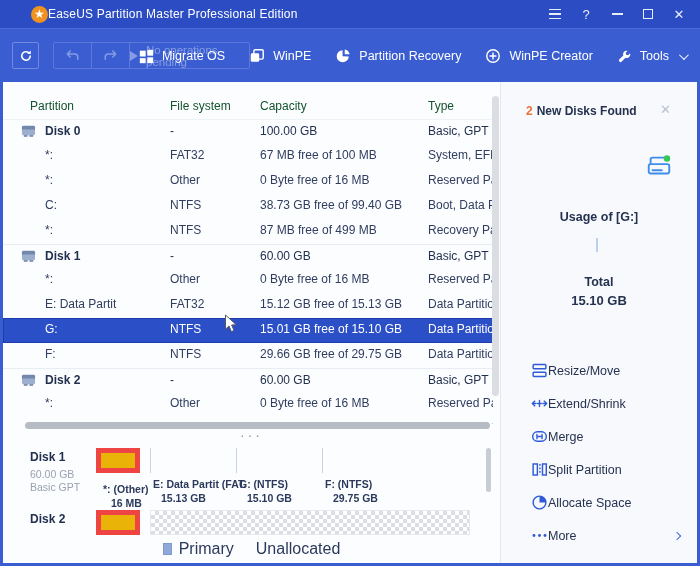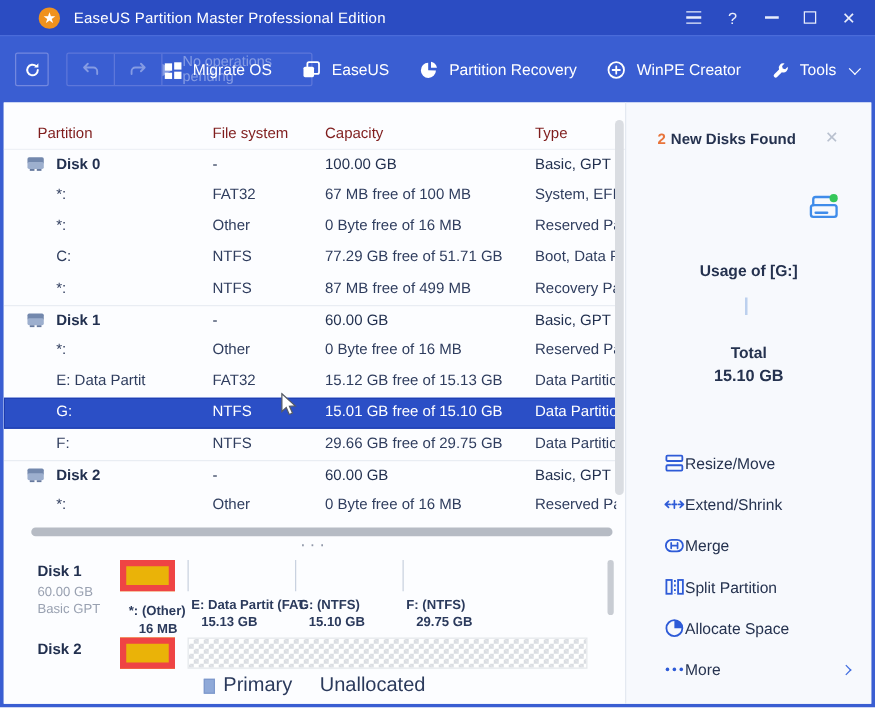--- a/index.html
+++ b/index.html
@@ -2,21 +2,21 @@
 <html><head>
 <meta charset="utf-8">
 <style>
   * { margin:0; padding:0; box-sizing:border-box; }
   html,body { width:700px; height:566px; font-family:"Liberation Sans", sans-serif; }
   .window { position:relative; width:700px; height:566px; background:#3a5ed2; overflow:hidden; }
 
   
   .titlebar { position:absolute; left:0; top:0; width:700px; height:28px; background:#2b4cc2; display:flex; align-items:center; }
   .logo { width:17px; height:17px; border-radius:50%; background:#f0921e; color:#fff; font-size:12px; line-height:17px; text-align:center; margin-left:31px; }
-  .app-title { color:#ffffff; font-size:12px; margin-left:11px; letter-spacing:.2px; }
+  .app-title { color:#ffffff; font-size:12px; letter-spacing:.2px; }
   .win-controls { position:absolute; right:12px; top:0; height:28px; display:flex; align-items:center; gap:13px; }
   .wc { width:18px; height:18px; display:flex; align-items:center; justify-content:center; color:#e8ecfb; font-size:13px; cursor:default; }
   .wc-menu { display:flex; flex-direction:column; gap:3px; }
   .wc-menu i { display:block; width:12px; height:1.6px; background:#e8ecfb; }
   .wc-min i { display:block; width:11px; height:1.6px; background:#e8ecfb; }
   .wc-max i { display:block; width:10px; height:10px; border:1.6px solid #e8ecfb; }
 
   
   .toolbar { position:absolute; left:0; top:28px; width:700px; height:54px; background:#3a5ed2; border-top:1px solid #4a6bd9; }
   .btn-refresh { position:absolute; left:12px; top:13px; width:27px; height:27px; border:1px solid #7388df; border-radius:2px; display:flex; align-items:center; justify-content:center; }
@@ -28,21 +28,21 @@
   .pending-label { color:rgba(255,255,255,.38); font-size:11.5px; }
   .tool-actions { position:absolute; right:14px; top:0; height:54px; display:flex; align-items:center; gap:24px; }
   .tool-btn { display:flex; align-items:center; gap:8px; color:#ffffff; font-size:12.5px; }
   .chev-down { width:7px; height:7px; border-right:1.6px solid #fff; border-bottom:1.6px solid #fff; transform:rotate(45deg) translateY(-2px); margin-left:2px; }
 
   
   .content { position:absolute; left:3px; top:82px; right:3px; bottom:3px; background:#fcfdff; }
 
   
   .table-area { position:absolute; left:0; top:0; width:497px; height:481px; background:#fcfdff; overflow:hidden; }
-  .thead { position:absolute; left:0; top:13px; width:497px; height:25px; font-size:12px; color:#7f1d1d; border-bottom:1px solid #eef1f6; }
+  .thead { position:absolute; left:0; top:13px; width:497px; height:25px; font-size:12px; color:#14532d; border-bottom:1px solid #eef1f6; }
   .thead span { position:absolute; top:4px; }
   .th-part { left:27px; } .th-fs { left:167px; } .th-cap { left:257px; } .th-type { left:425px; }
   .tbody { position:absolute; left:0; top:38px; width:490px; height:304px; overflow:hidden; }
   .trow { position:relative; height:24px; font-size:12px; color:#2f3d5e; }
   .trow.disk { font-weight:bold; color:#22304f; border-top:1px solid #e9edf3; }
   .trow.disk:first-child { border-top:none; }
   .cell { position:absolute; top:4px; white-space:nowrap; }
   .c-name { left:42px; } .c-fs { left:167px; font-weight:normal; } .c-cap { left:257px; font-weight:normal; } .c-type { left:425px; font-weight:normal; }
   .disk-ico { position:absolute; left:-24px; top:0px; display:none; }
   .trow.disk .disk-ico { display:block; }
@@ -150,21 +150,21 @@
             <rect x="1" y="11" width="7" height="6" fill="#fff"></rect>
             <rect x="10" y="10" width="7" height="7" fill="#fff"></rect>
           </svg>
         <span>Migrate OS</span>
       </div>
       <div class="tool-btn">
         <svg width="16" height="16" viewBox="0 0 18 18">
             <rect x="5.5" y="2" width="10.5" height="10.5" rx="1.5" fill="none" stroke="#fff" stroke-width="1.6"></rect>
             <rect x="2" y="6" width="9.5" height="9.5" rx="1.5" fill="#ffffff"></rect>
           </svg>
-        <span>EaseUS</span>
+        <span>WinPE</span>
       </div>
       <div class="tool-btn">
         <svg width="16" height="16" viewBox="0 0 18 18">
             <path d="M8.5 2.5 a6.8 6.8 0 1 0 7 7 L8.5 9.3 Z" fill="#ffffff"></path>
             <path d="M11 7 L11 1.6 a7 7 0 0 1 5.4 5.4 Z" fill="#ffffff"></path>
           </svg>
         <span>Partition Recovery</span>
       </div>
       <div class="tool-btn">
         <svg width="16" height="16" viewBox="0 0 18 18">
@@ -225,21 +225,21 @@
     <span class="cell c-fs">Other</span>
     <span class="cell c-cap">0 Byte free of 16 MB</span>
     <span class="cell c-type">Reserved Par...</span>
   </div>
 
   <div class="trow part">
     <span class="cell c-name">
       <span class="nm">C:</span>
     </span>
     <span class="cell c-fs">NTFS</span>
-    <span class="cell c-cap">77.29 GB free of 51.71 GB</span>
+    <span class="cell c-cap">38.73 GB free of 99.40 GB</span>
     <span class="cell c-type">Boot, Data P...</span>
   </div>
 
   <div class="trow part">
     <span class="cell c-name">
       <span class="nm">*:</span>
     </span>
     <span class="cell c-fs">NTFS</span>
     <span class="cell c-cap">87 MB free of 499 MB</span>
     <span class="cell c-type">Recovery Par...</span>

